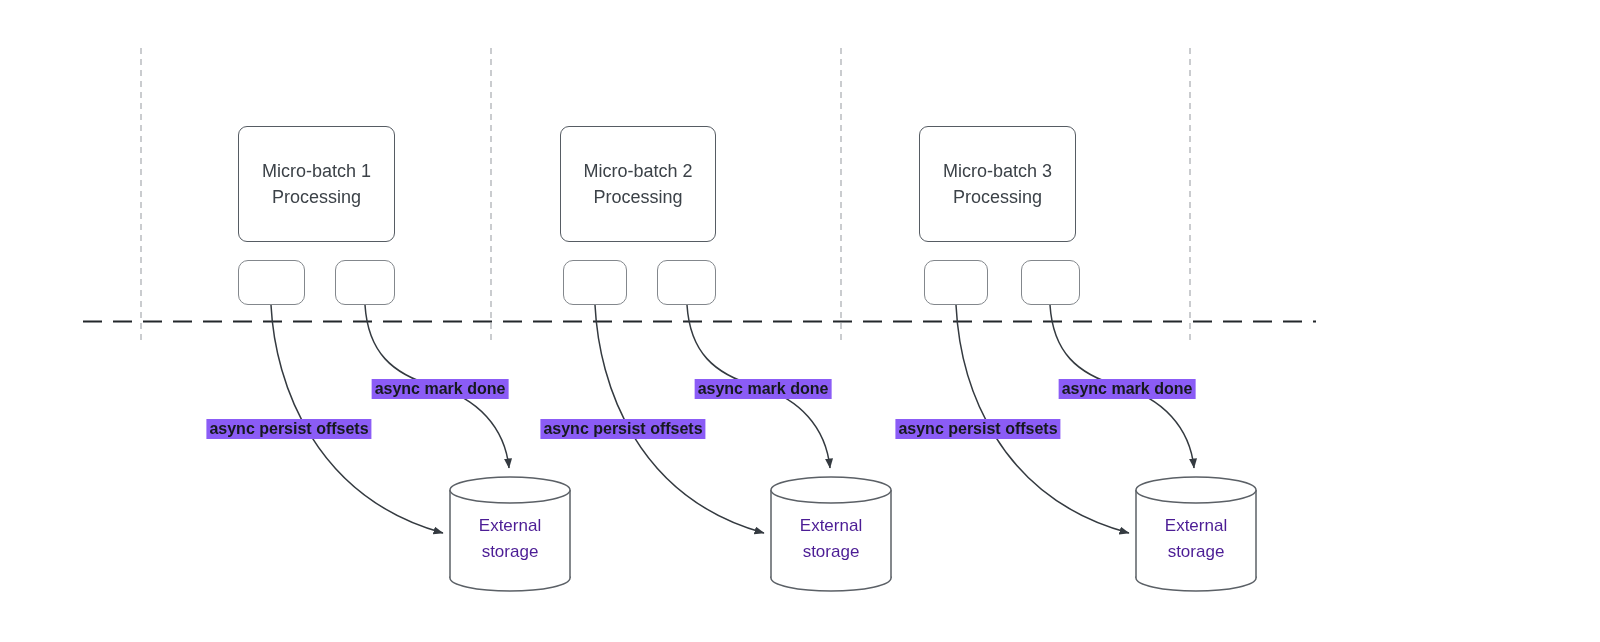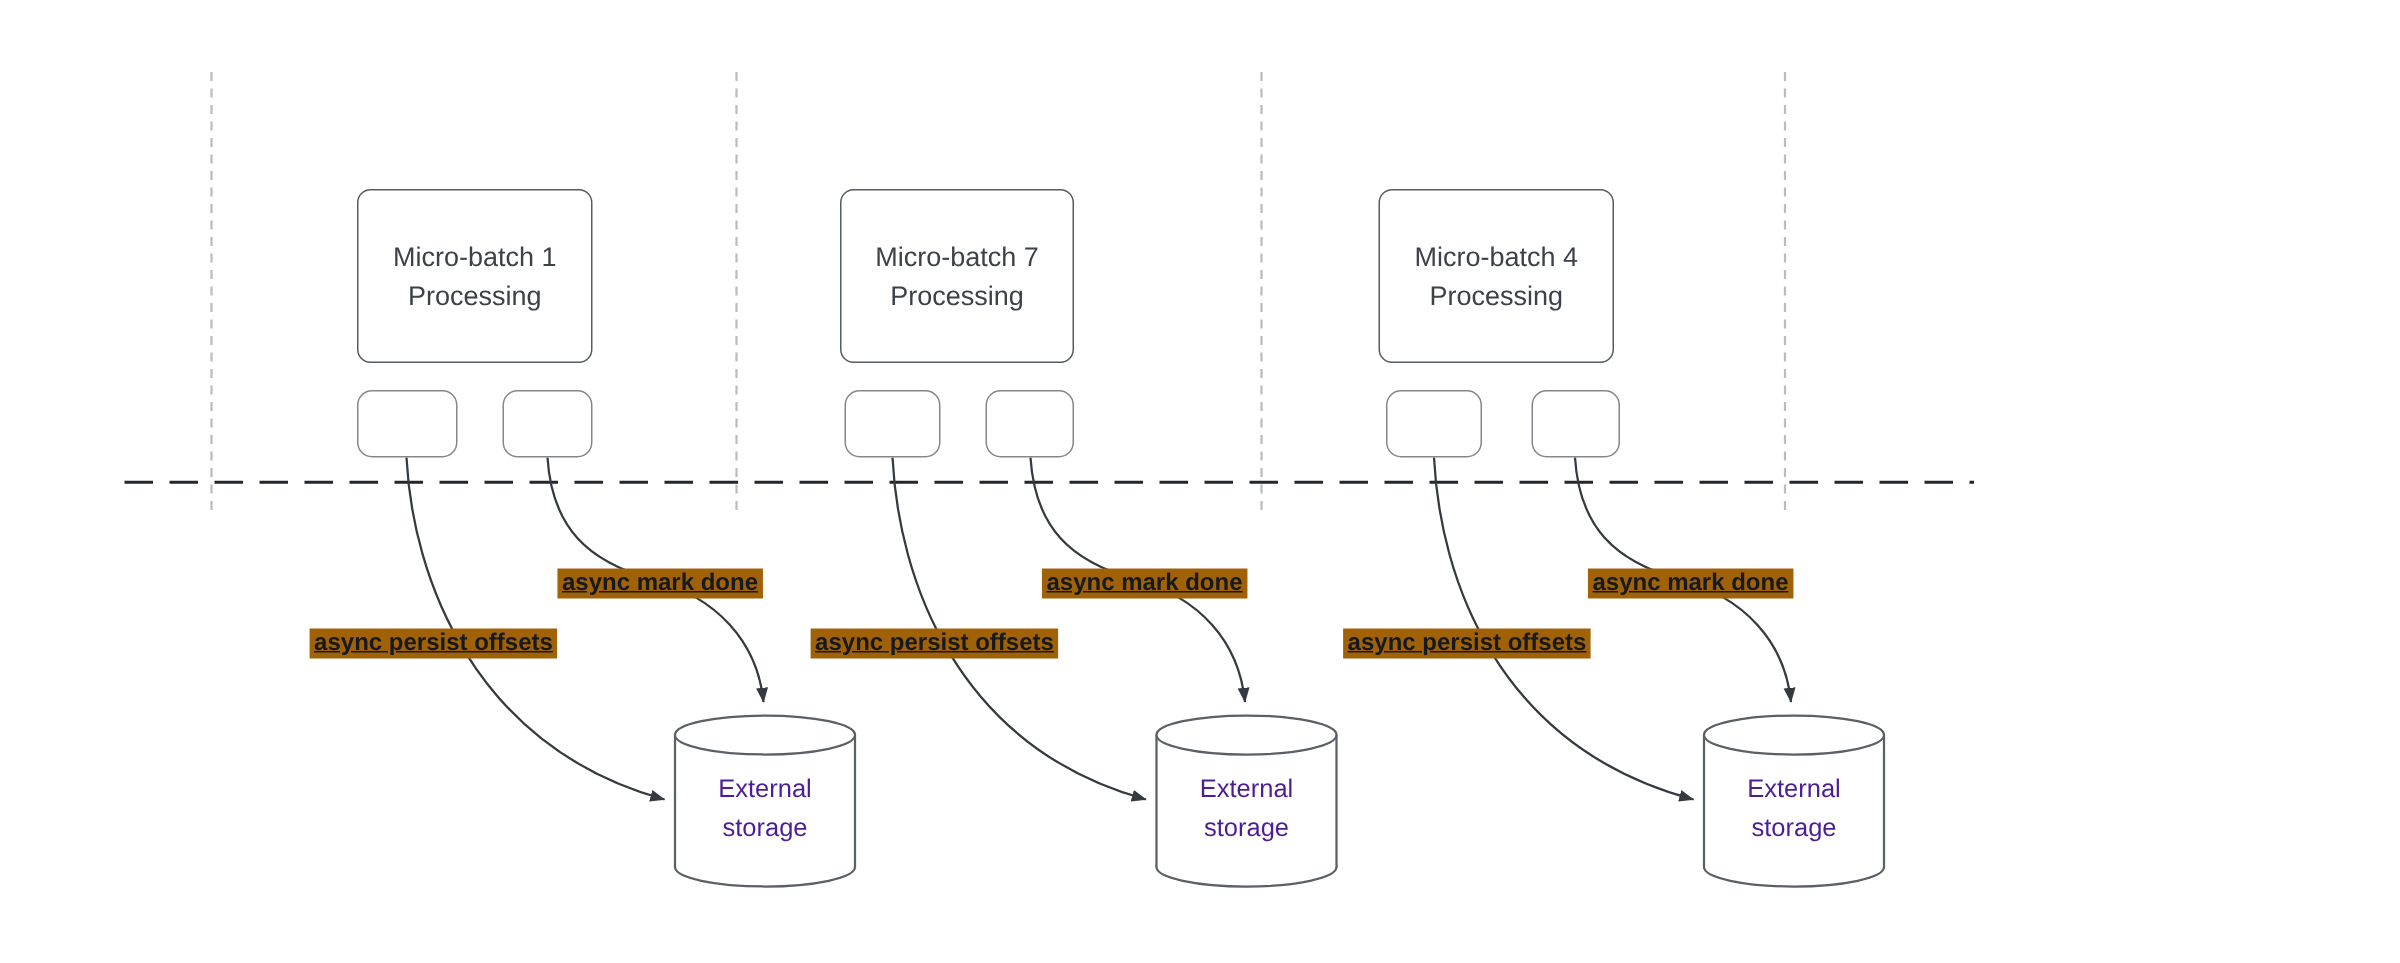--- a/index.html
+++ b/index.html
@@ -14,21 +14,21 @@
     display:flex; align-items:center; justify-content:center; text-align:center;
     font-size:18px; line-height:26px; color:#3c4248; white-space:pre-line;
   }
   .small-box {
     position:absolute; box-sizing:border-box; height:45px;
     border:1.5px solid #83878c; border-radius:10px; background:#ffffff;
   }
   .curve-label {
     position:absolute; transform:translateX(-50%);
     font-size:16px; font-weight:bold; color:#16191e; line-height:20px;
-    background:#a16207; padding:0 3px; white-space:nowrap;text-decoration:underline;
+    background:#8b5cf6; padding:0 3px; white-space:nowrap;
   }
   .cyl-label {
     position:absolute; transform:translate(-50%,-50%); text-align:center;
     font-size:17px; line-height:26px; color:#4c1d95; white-space:pre-line;
   }
   .time-label {
     position:absolute; font-size:24px; color:#3a4046;
   }
 </style>
 </head>
@@ -90,32 +90,32 @@
 Processing</span>
   </div>
   <div class="small-box" style="left:238px; top:260px; width:67px;"></div>
   <div class="small-box" style="left:335px; top:260px; width:60px;"></div>
   <div class="curve-label" style="left:289px; top:419px;">async persist offsets</div>
   <div class="curve-label" style="left:440px; top:379px;">async mark done</div>
   <div class="cyl-label" style="left:510px; top:539px;">External
 storage</div>
 
   <div class="big-box" style="left:560px; top:126px; width:156px;">
-    <span>Micro-batch 7
+    <span>Micro-batch 2
 Processing</span>
   </div>
   <div class="small-box" style="left:563px; top:260px; width:64px;"></div>
   <div class="small-box" style="left:657px; top:260px; width:59px;"></div>
   <div class="curve-label" style="left:623px; top:419px;">async persist offsets</div>
   <div class="curve-label" style="left:763px; top:379px;">async mark done</div>
   <div class="cyl-label" style="left:831px; top:539px;">External
 storage</div>
 
   <div class="big-box" style="left:919px; top:126px;">
-    <span>Micro-batch 4
+    <span>Micro-batch 3
 Processing</span>
   </div>
   <div class="small-box" style="left:924px; top:260px; width:64px;"></div>
   <div class="small-box" style="left:1021px; top:260px; width:59px;"></div>
   <div class="curve-label" style="left:978px; top:419px;">async persist offsets</div>
   <div class="curve-label" style="left:1127px; top:379px;">async mark done</div>
   <div class="cyl-label" style="left:1196px; top:539px;">External
 storage</div>
 
   <div class="time-label" style="left:1362px; top:260px;">Time</div>

